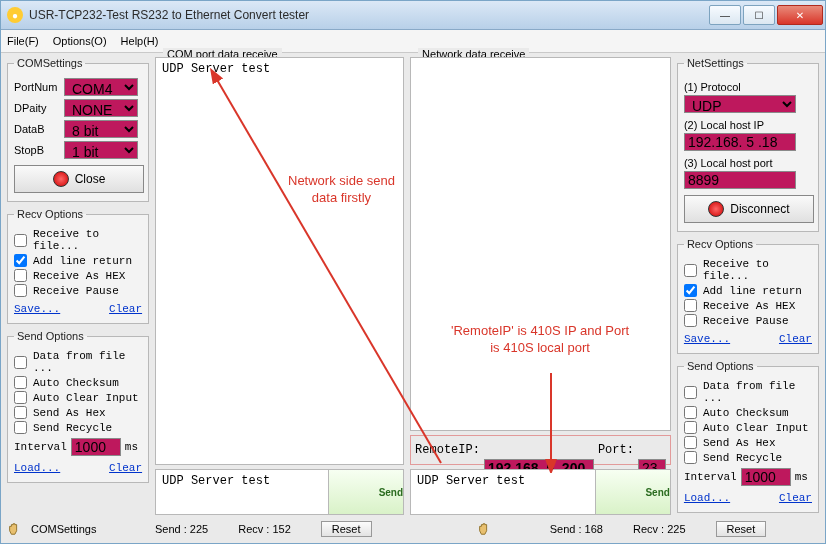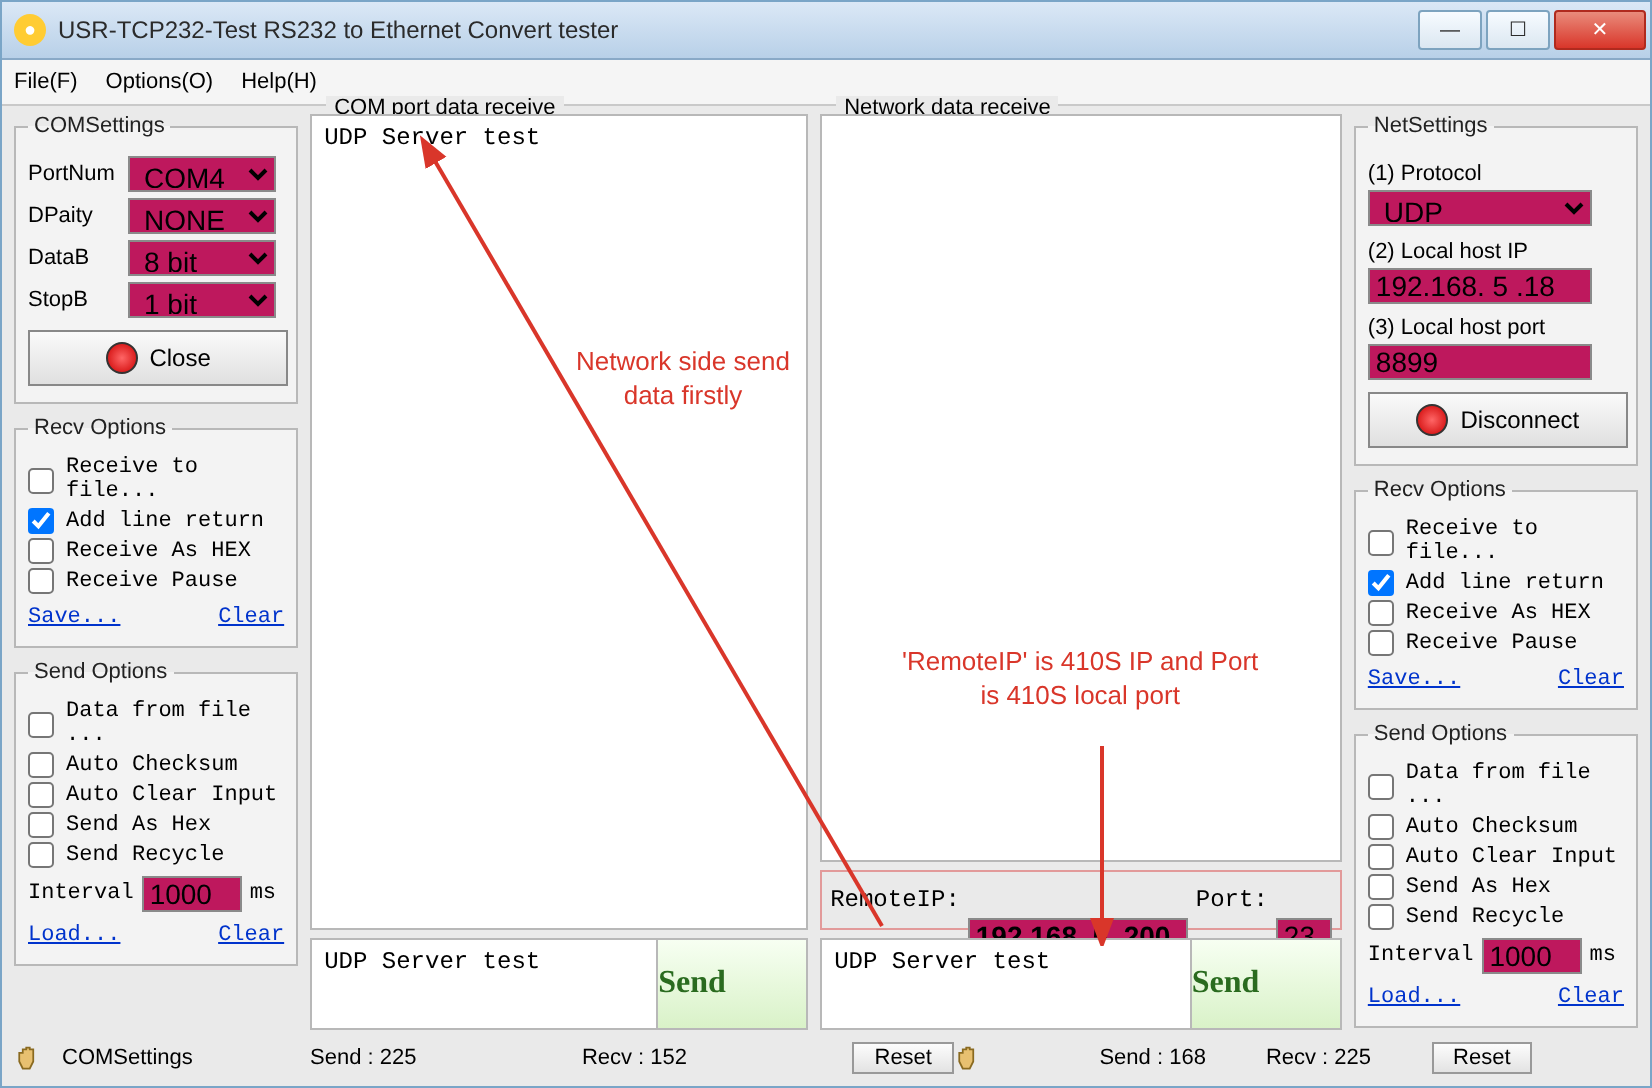--- a/index.html
+++ b/index.html
@@ -29,21 +29,21 @@
 .chk input{margin:0 6px 0 0;}
 .link{color:#0033cc;text-decoration:underline;cursor:pointer;font-family:"Courier New",monospace;}
 .linkrow{display:flex;justify-content:space-between;margin-top:6px;}
 .interval-row{display:flex;align-items:center;margin-top:4px;font-family:"Courier New",monospace;}
 .interval-row input{width:50px;margin:0 4px;}
 .receive-box{flex:1;border:1px solid #b8b8b8;background:#fff;padding:4px 6px;font-family:"Courier New",monospace;font-size:12px;position:relative;}
 .grp-title{position:absolute;top:-9px;left:8px;background:#eaeaea;padding:0 4px;font-size:11px;}
 .wrap-rel{position:relative;flex:1;display:flex;flex-direction:column;}
 .send-area{height:44px;display:flex;border:1px solid #b8b8b8;background:#fff;margin-top:4px;}
 .send-area .txt{flex:1;padding:4px 6px;font-family:"Courier New",monospace;font-size:12px;border:none;outline:none;resize:none;}
-.send-btn{width:74px;background:linear-gradient(#f7fff2,#d9f2c8);border-left:1px solid #b8b8b8;display:flex;align-items:center;justify-content:flex-start;font-weight:bold;color:#2a6b1f;font-size:16px;font-family:Liberation Serif, serif;}
+.send-btn{width:74px;background:linear-gradient(#f7fff2,#d9f2c8);border-left:1px solid #b8b8b8;display:flex;align-items:center;justify-content:flex-end;font-weight:bold;color:#2a6b1f;font-size:10px;}
 .remote-row{height:24px;border:1px solid #e29a9a;margin-top:4px;display:flex;align-items:center;padding:2px 4px;font-family:"Courier New",monospace;font-size:12px;gap:4px;}
 .remote-row input{height:18px;margin-top:36px;}
 .status-strip{position:absolute;bottom:4px;left:6px;right:6px;height:20px;display:flex;align-items:center;font-size:11px;}
 .status-strip .sect{display:flex;align-items:center;gap:6px;}
 .net-input{width:112px;}
 .net-label{margin:6px 0 2px 0;}
 svg.arrow{position:absolute;pointer-events:none;z-index:50;}
 .annot{position:absolute;color:#d9362a;font-size:13px;line-height:1.3;z-index:51;margin-left:12px;}
 .reset-btn{border:1px solid #999;background:linear-gradient(#fcfcfc,#e3e3e3);padding:1px 10px;font-size:11px;}
 .tiny-icon{width:14px;height:14px;margin-right:4px;}
@@ -262,21 +262,21 @@
       </div>
     </div>
 
     <div class="status-strip">
       <div class="sect" style="width:148px;">
         <svg class="tiny-icon" viewBox="0 0 16 16">
             <path fill="#e8c070" stroke="#8a6a20" d="M3 10 V5 h2 V3 h2 V2 h2 V3 h2 v7 l-2 4 H5 z"></path>
           </svg>
         <span>COMSettings</span>
       </div>
-      <div class="sect" style="flex:1;justify-content:space-between;gap:30px;">
+      <div class="sect" style="flex:1;justify-content:flex-start;gap:30px;">
         <span>Send : 225</span>
         <span>Recv : 152</span>
         <button class="reset-btn">Reset</button>
       </div>
       <div class="sect" style="width:20px;">
         <svg class="tiny-icon" viewBox="0 0 16 16">
             <path fill="#e8c070" stroke="#8a6a20" d="M3 10 V5 h2 V3 h2 V2 h2 V3 h2 v7 l-2 4 H5 z"></path>
           </svg>
       </div>
       <div class="sect" style="flex:1;justify-content:center;gap:30px;">

